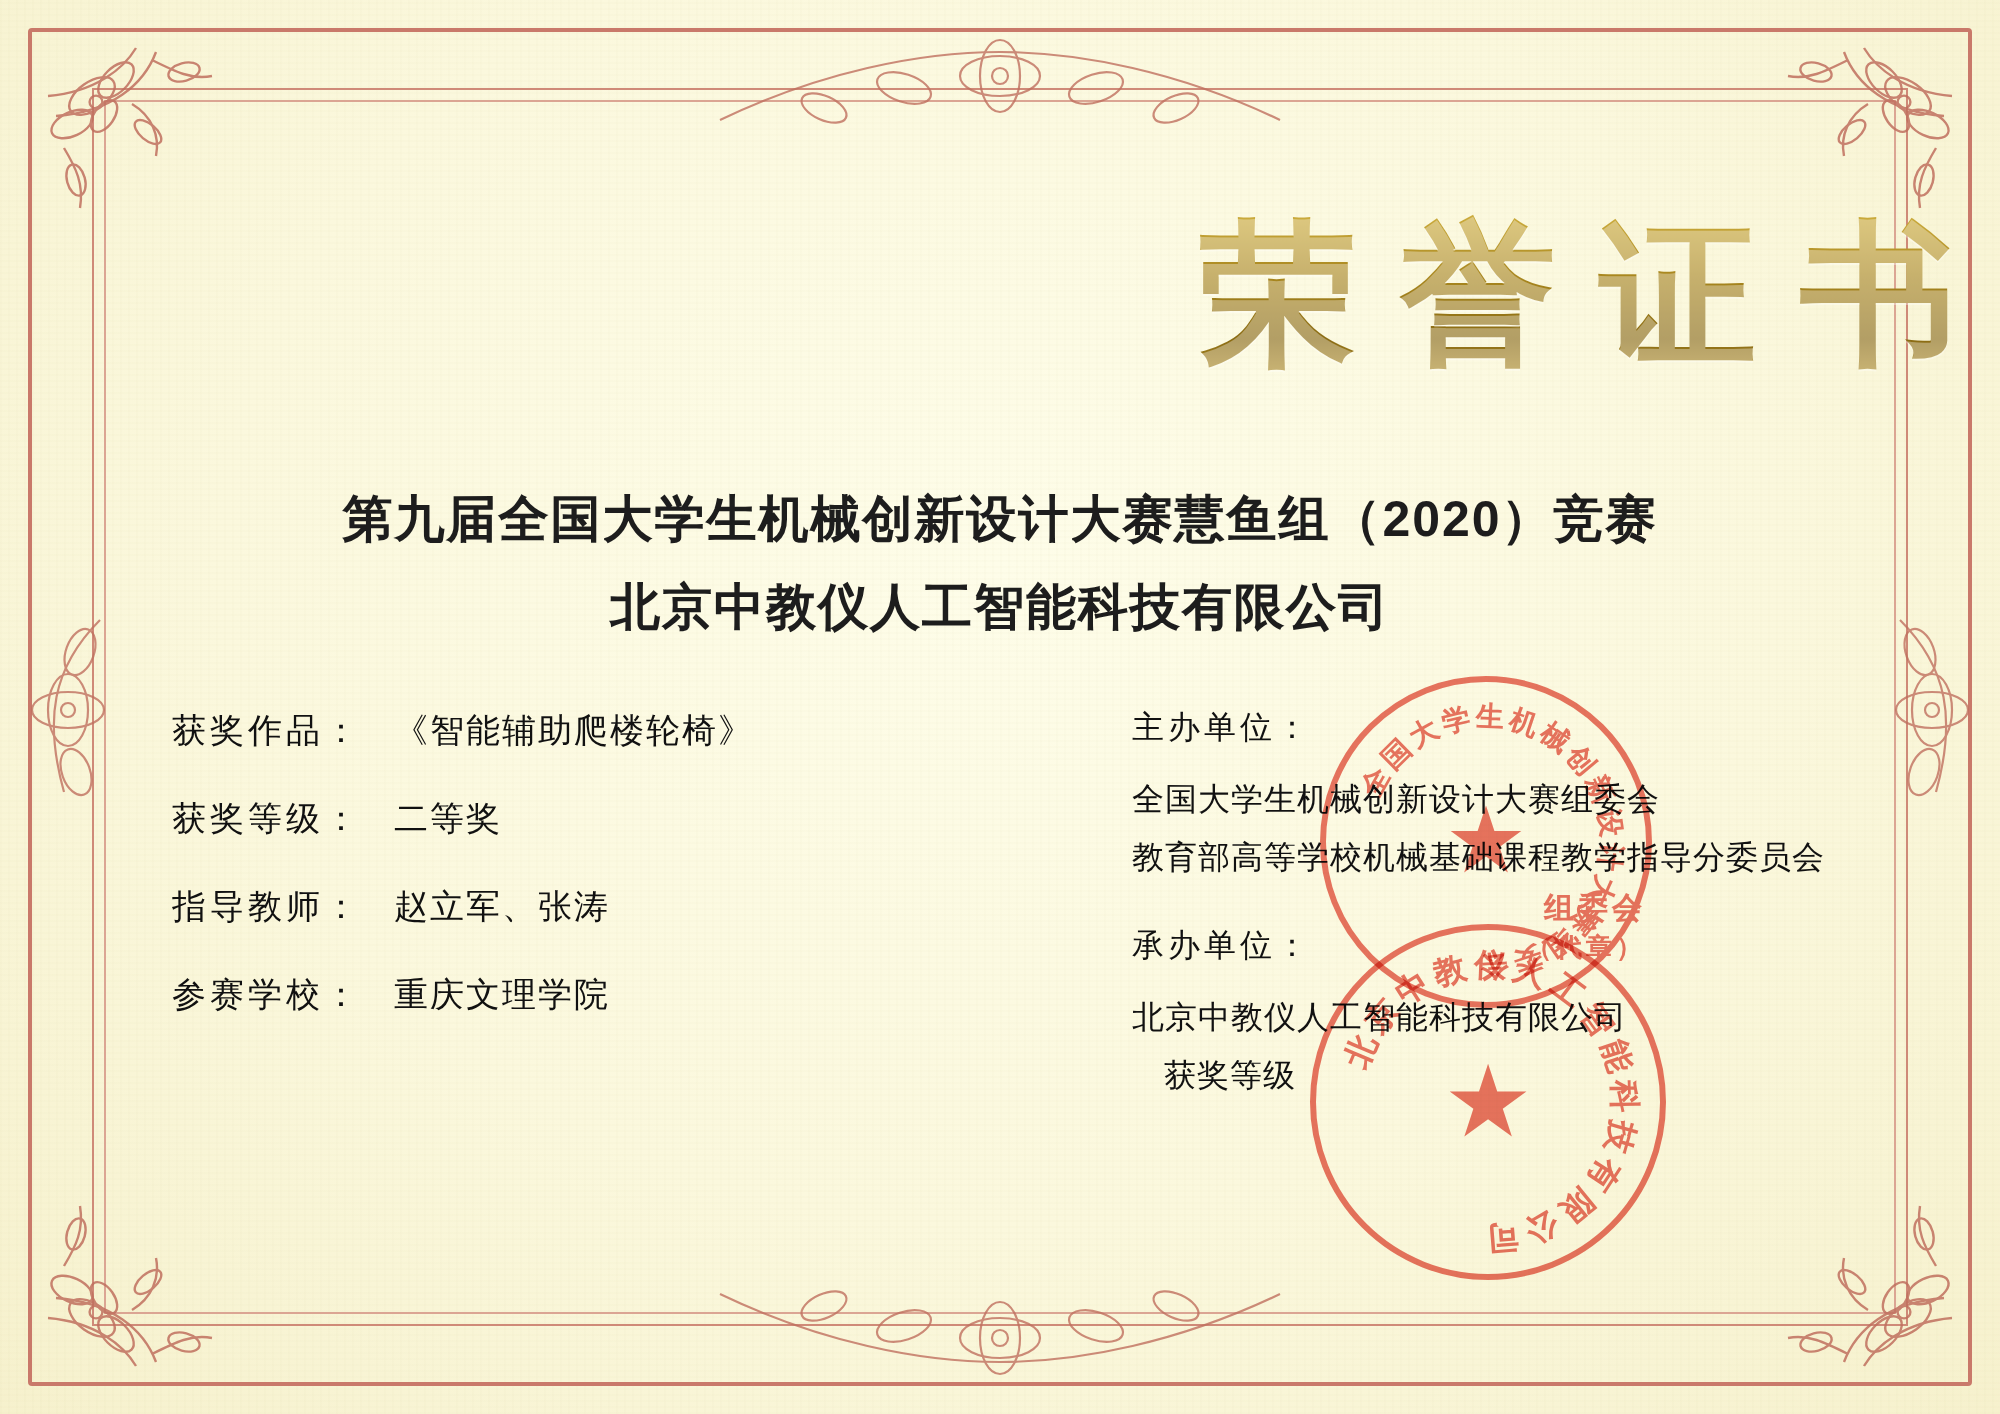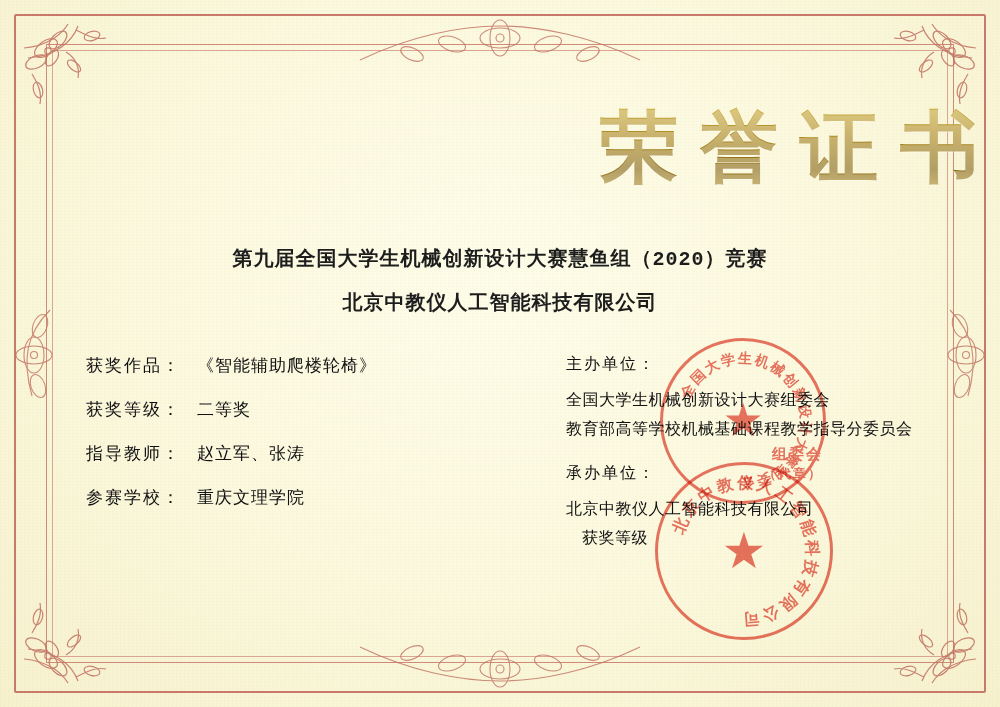--- a/index.html
+++ b/index.html
@@ -95,23 +95,23 @@
   }
 
   
   .headline {
     position: absolute;
     top: 238px;
     left: 0;
     width: 100%;
     text-align: center;
     color: #1d1d1d;
-    font-family: Liberation Mono, monospace;
+    font-family: Liberation Sans, sans-serif;
     font-weight: 700;
-    font-size: 20px;
+    font-size: 25px;
     line-height: 44px;
     letter-spacing: 1px;
   }
 
   
   .body-left {
     position: absolute;
     left: 86px;
     top: 354px;
     width: 470px;

